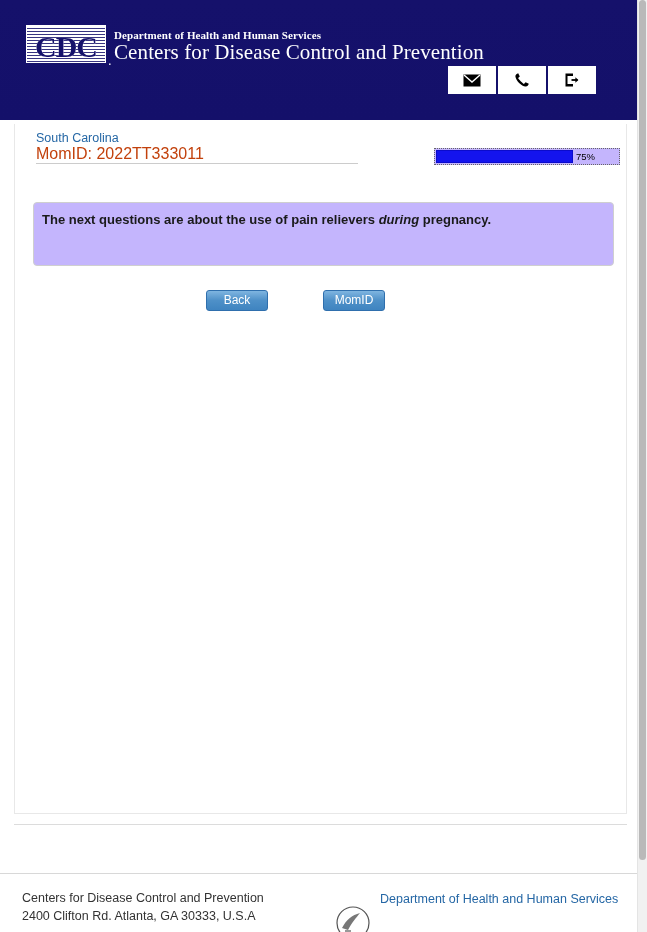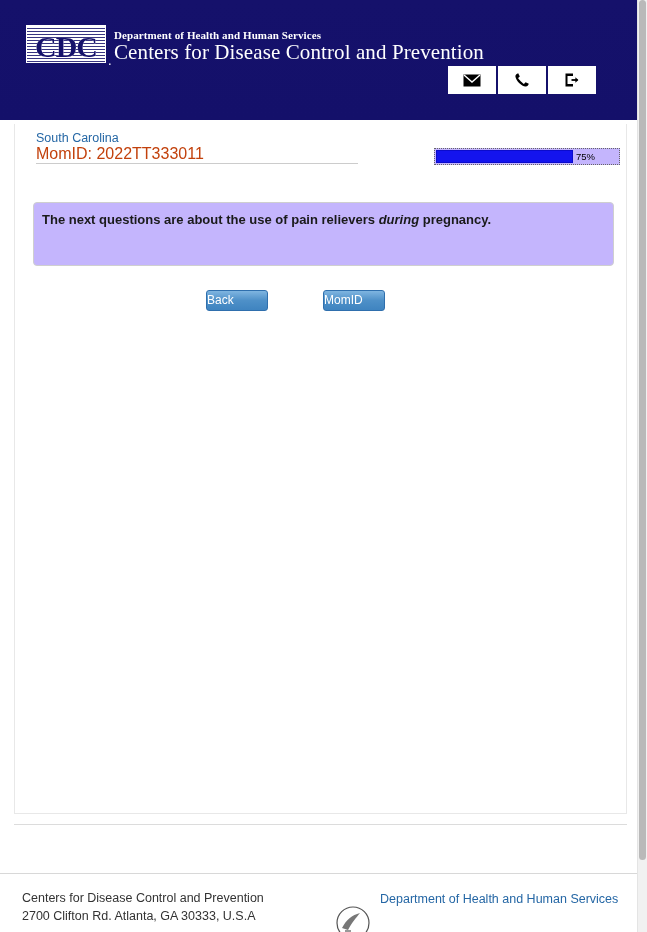--- a/index.html
+++ b/index.html
@@ -226,20 +226,21 @@
   .nav-btn {
     position: absolute;
     width: 62px;
     height: 21px;
     border: 1px solid #2f6fad;
     border-radius: 3px;
     box-sizing: border-box;
     background: linear-gradient(180deg, #7fb5e0 0%, #4e90c8 50%, #3f84c0 100%);
     color: #ffffff;
     font-size: 12px;
+    text-align: center;
     line-height: 19px;
     cursor: pointer;
     font-family: "Liberation Sans", sans-serif;
   }
   #back-button { left: 206px; }
   #next-button { left: 323px; }
 
   
   #footer-divider {
     position: absolute;
@@ -351,21 +352,21 @@
   <div id="nav-buttons">
     <div class="nav-btn" id="back-button">Back</div>
     <div class="nav-btn" id="next-button">MomID</div>
   </div>
 
   <div id="footer-divider"></div>
 
   <div id="footer">
     <div id="footer-address">
       <div>Centers for Disease Control and Prevention</div>
-      <div>2700 Clifton Rd. Atlanta, GA 30333, U.S.A</div>
+      <div>2400 Clifton Rd. Atlanta, GA 30333, U.S.A</div>
     </div>
 
     <div id="hhs-seal">
       <svg width="34" height="34" viewBox="0 0 34 34">
         <circle cx="17" cy="17" r="16" fill="none" stroke="#555" stroke-width="1.2"></circle>
         <path d="M6 22 C10 14 16 9 24 7 C20 12 16 16 12 24 Z" fill="#777"></path>
         <path d="M9 25 L15 25" stroke="#555" stroke-width="1.2"></path>
       </svg>
     </div>
 

